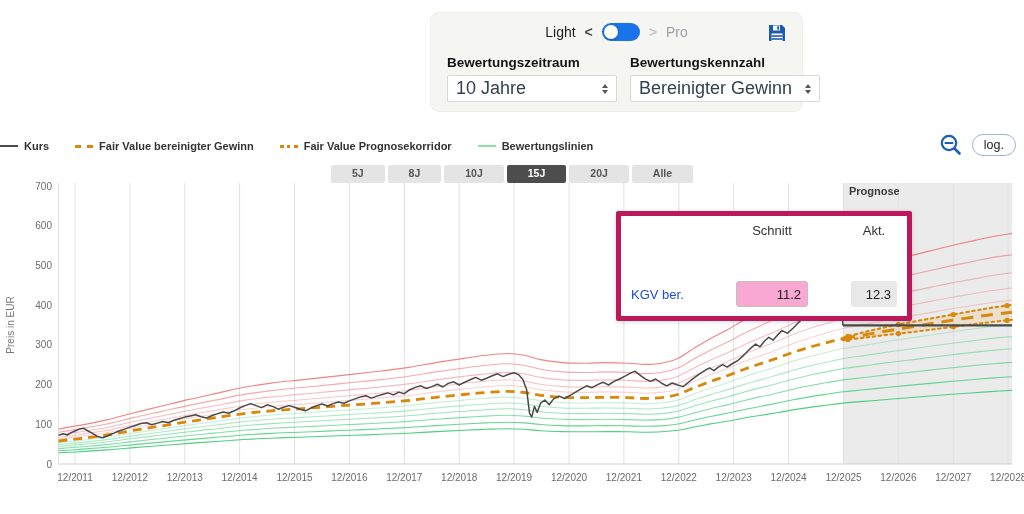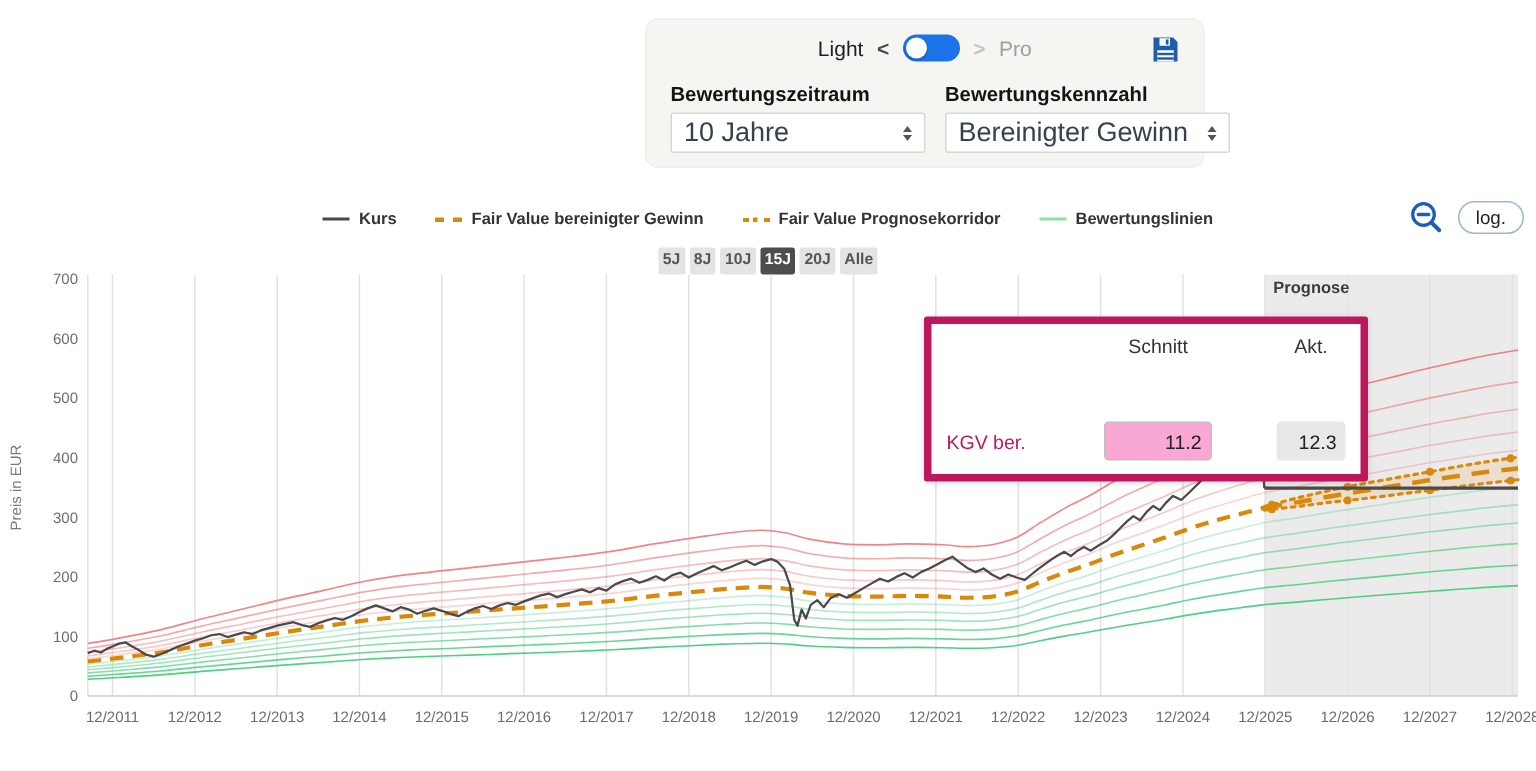--- a/index.html
+++ b/index.html
@@ -22,49 +22,49 @@
   .field-label{font-size:13.5px;font-weight:700;color:#141414;margin-bottom:5px;}
   .select-box{background:#fff;border:1px solid #d8d8d4;border-radius:2px;height:27px;display:flex;align-items:center;justify-content:space-between;padding:0 8px;cursor:pointer;box-sizing:border-box;}
   .field:nth-child(1) .select-box{width:170px;}
   .field:nth-child(2) .select-box{width:190px;}
   .select-value{font-size:18px;color:#33424e;}
   .updown{display:flex;flex-direction:column;gap:2px;}
   .tri-up{width:0;height:0;border-left:3.5px solid transparent;border-right:3.5px solid transparent;border-bottom:4.5px solid #555;}
   .tri-down{width:0;height:0;border-left:3.5px solid transparent;border-right:3.5px solid transparent;border-top:4.5px solid #555;}
 
   
-  .legend{position:absolute;left:0;right:0;top:140px;display:flex;justify-content:center;gap:26px;align-items:center;}
+  .legend{position:absolute;left:0;right:0;top:140px;display:flex;gap:26px;align-items:center;}
   .legend-item{display:flex;align-items:center;gap:6px;font-size:11px;font-weight:700;color:#333;cursor:pointer;}
   .sw{display:inline-block;width:18px;}
   .sw-kurs{height:2px;background:#4a4a4a;}
   .sw-fv{height:0;border-top:3px dashed #d9880a;}
   .sw-fvp{height:0;border-top:3px dotted #d9880a;}
   .sw-bew{height:2px;background:#8edfa3;}
 
   
   .chart-tools{position:absolute;top:132px;right:8px;display:flex;align-items:center;gap:8px;}
   .zoomout-btn{border:none;background:transparent;padding:0;cursor:pointer;width:26px;height:26px;}
   .log-btn{background:#fff;border:1.5px solid #9db6d6;border-radius:14px;padding:3px 11px;font-size:12.5px;color:#222;cursor:pointer;font-family:"Liberation Sans",sans-serif;}
 
   
   .range-row{position:absolute;left:0;right:0;top:165px;display:flex;justify-content:center;gap:3px;}
   .range-btn{border:none;border-radius:2px;background:#e4e4e4;color:#555;font-size:10.5px;font-weight:700;
-    padding:2px 3px;cursor:pointer;font-family:"Liberation Sans",sans-serif;line-height:1.3;}
+    padding:2px 21px;cursor:pointer;font-family:"Liberation Sans",sans-serif;line-height:1.3;}
   .range-btn.active{background:#4d4d4d;color:#fff;}
 
   
   #chart-root{position:absolute;left:0;top:175px;width:1024px;height:324px;}
   #chart-root svg text{font-family:"Liberation Sans",sans-serif;}
 
   
   .tooltip-card{position:absolute;left:616px;top:211px;background:#fff;border:5px solid #be185d;border-radius:2px;
     box-shadow:0 1px 5px rgba(0,0,0,.14);padding:7px 10px 9px 10px;
     display:grid;grid-template-columns:62px 72px 46px;column-gap:10px;row-gap:6px;align-items:center;font-size:13px;color:#333;gap:43px;}
   .tt-head{text-align:center;color:#333;}
-  .tt-label{color:#be185d;}
+  .tt-label{color:#1d4ed8;}
   .tt-input{width:100%;height:26px;border:1px solid #c0c0c0;border-radius:3px;box-sizing:border-box;
     text-align:right;padding-right:6px;font-size:13px;color:#222;font-family:"Liberation Sans",sans-serif;background:#f9a8d4;}
   .tt-akt{height:26px;background:#e8e8e8;border-radius:3px;display:flex;align-items:center;justify-content:flex-end;padding-right:6px;color:#222;}
 </style>
 </head>
 <body>
 
 <div class="page">
 
   <div class="controls-panel">

